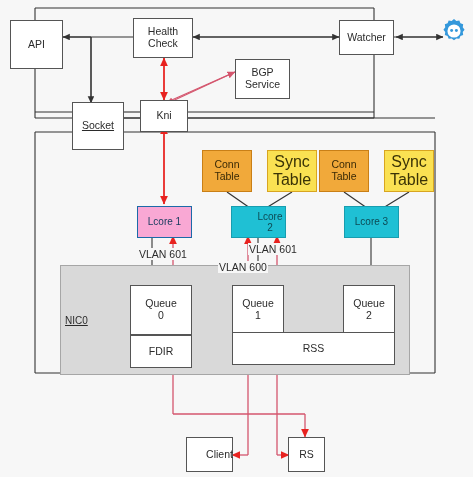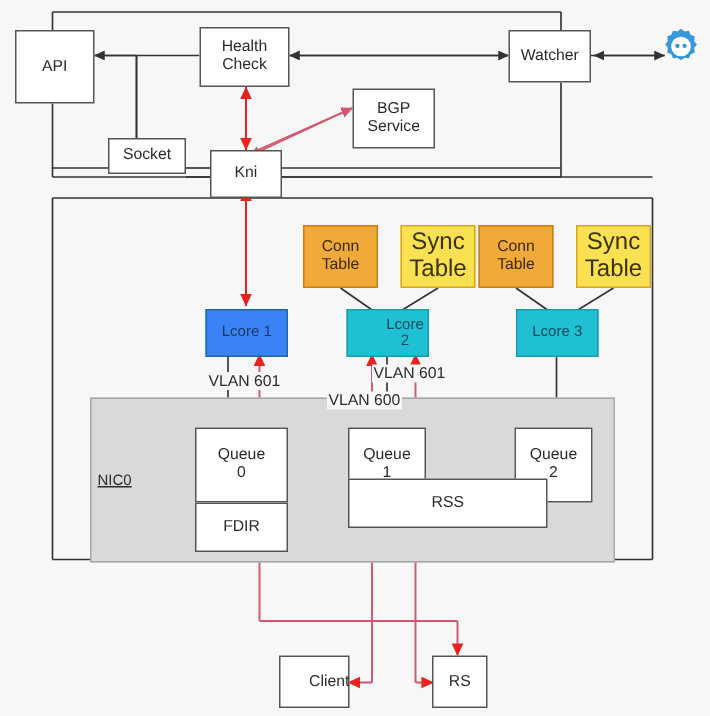--- a/index.html
+++ b/index.html
@@ -28,21 +28,21 @@
   }
   .conn{
     background:#f1a93a;border:1px solid #c97f16;
     font-size:10.5px;color:#3a2a06;
   }
   .sync{
     background:#fae152;border:1px solid #d8a520;
     font-size:16px;color:#3a3306;
   }
   .lcore-blue{
-    background:#3b82f6;border:1px solid #1b6aa8;
+    background:#f9a8d4;border:1px solid #1b6aa8;
     font-size:10px;color:#143a5c;
   }
   .lcore-cyan{
     background:#1fc0d4;border:1px solid #189daf;
     font-size:10px;color:#0d4a54;
   }
   .label{
     position:absolute;font-size:10.5px;color:#2b2b2b;
     background:#f7f7f7;padding:0 1px;white-space:nowrap;
   }
@@ -162,21 +162,21 @@
 
   <div class="box node" style="left:339px;top:20px;width:55px;height:35px;">
     <span>Watcher</span>
   </div>
 
   <div class="box node" style="left:235px;top:48px;width:55px;height:40px;flex-direction:column;margin-top:11px;">
     <span>BGP</span>
     <span>Service</span>
   </div>
 
-  <div class="box node" style="left:72px;top:92px;width:52px;height:24px;">
+  <div class="box node" style="left:72px;top:102px;width:52px;height:48px;text-decoration:underline;">
     <span>Socket</span>
   </div>
 
   <div class="box node" style="left:140px;top:100px;width:48px;height:32px;">
     <span>Kni</span>
   </div>
 
   <div class="gear" style="left:440px;top:17px;width:28px;height:28px;">
     <svg viewBox="0 0 40 40" width="28" height="28">
       <g fill="#3498db">
@@ -231,21 +231,21 @@
     <span>1</span>
   </div>
   <div class="box node" style="left:343px;top:285px;width:52px;height:50px;flex-direction:column;">
     <span>Queue</span>
     <span>2</span>
   </div>
 
   <div class="box node" style="left:130px;top:335px;width:62px;height:33px;">
     <span>FDIR</span>
   </div>
-  <div class="box node" style="left:232px;top:319px;width:133px;height:33px;">
+  <div class="box node" style="left:232px;top:332px;width:163px;height:33px;">
     <span>RSS</span>
   </div>
 
   <div class="box node" style="left:186px;top:437px;width:47px;height:35px;padding-left:20px;">
     <span>Client</span>
   </div>
   <div class="box node" style="left:288px;top:437px;width:37px;height:35px;">
     <span>RS</span>
   </div>
 

